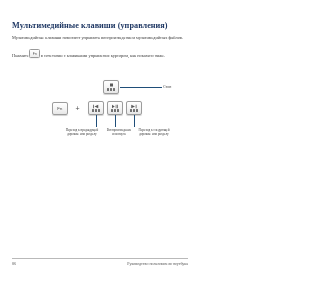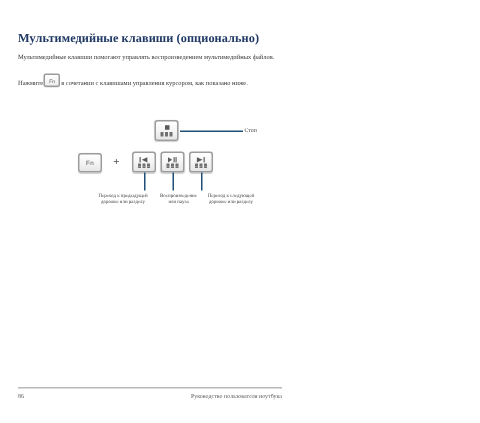--- a/index.html
+++ b/index.html
@@ -211,21 +211,21 @@
     top: 3px;
     font-size: 4px;
     color: #555;
   }
 </style>
 </head>
 <body>
 
 <div class="page">
 
-  <h1 class="doc-title">Мультимедийные клавиши (опционально)</h1>
+  <h1 class="doc-title">Мультимедийные клавиши (управления)</h1>
 
   <p class="para para-1">Мультимедийные клавиши помогают управлять воспроизведением мультимедийных файлов.</p>
 
   <p class="para para-2">
     <span>Нажмите</span><span class="inline-key"><span class="glyph">Fn</span></span><span>в сочетании с клавишами управления курсором, как показано ниже.</span>
   </p>
 
   <div class="figure">
 
     <div class="key key-fn">

